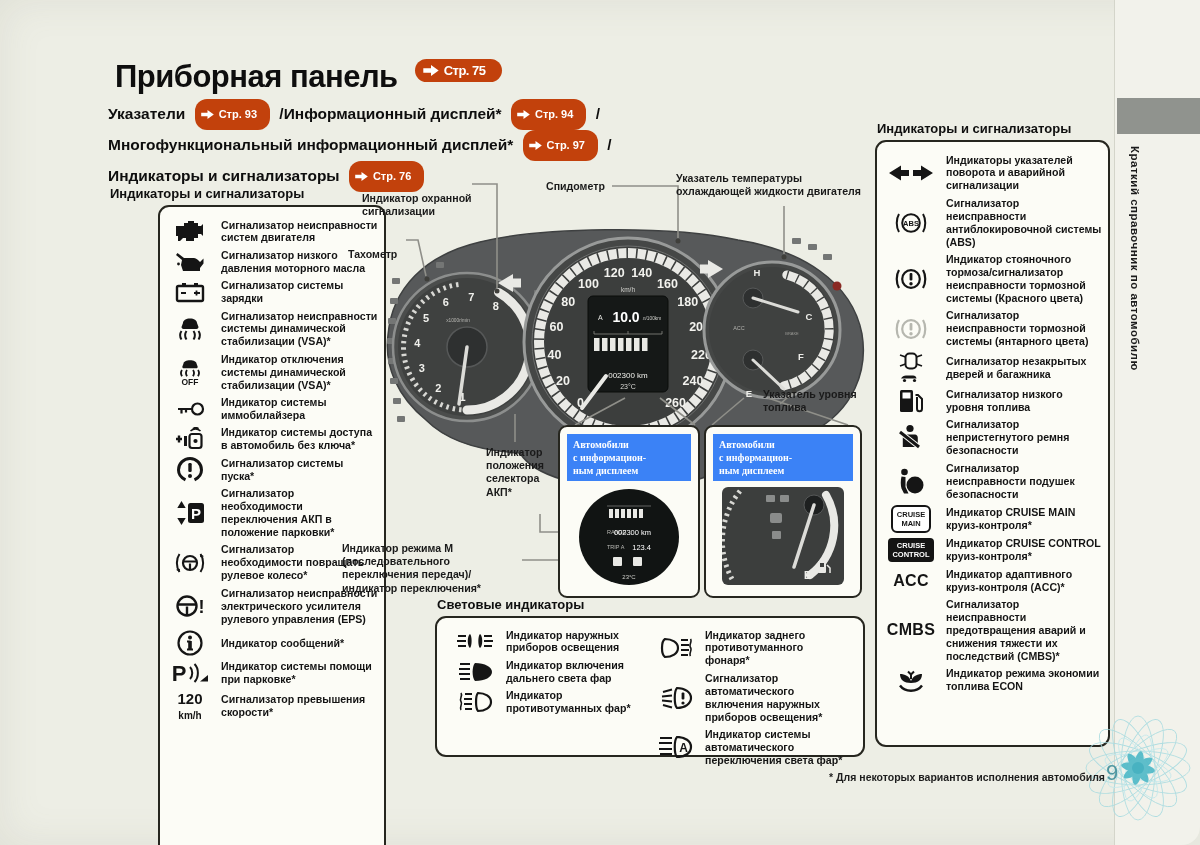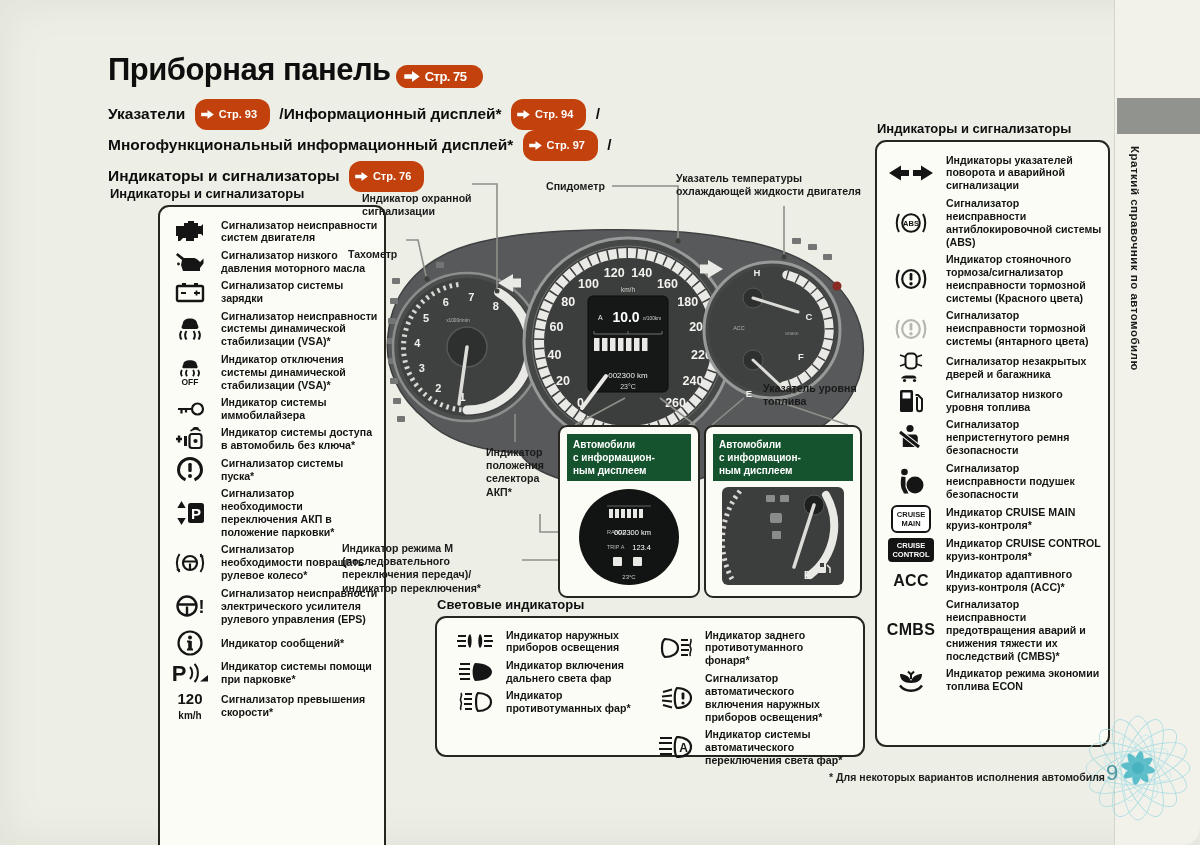--- a/index.html
+++ b/index.html
@@ -1,18 +1,18 @@
 <!DOCTYPE html>
 <html><head>
 <meta charset="utf-8">
 <style>
   html,body{margin:0;padding:0;background:#e7e8df;font-family:"Liberation Sans",sans-serif;}
   .page{position:relative;width:1200px;height:845px;background:#edeee5;overflow:hidden;border-radius:0 0 18px 0;box-shadow:inset 0 0 40px rgba(120,120,110,.12);}
   
-  .title{position:absolute;left:108px;top:52px;font-size:31px;font-weight:bold;color:#0e0e0e;letter-spacing:-.5px;display:flex;align-items:flex-end;margin:0;}
+  .title{position:absolute;left:108px;top:52px;font-size:31px;font-weight:bold;color:#0e0e0e;letter-spacing:-.5px;display:flex;align-items:flex-start;gap:12px;margin:7px;}
   .subtitle{position:absolute;left:108px;top:99px;font-size:15.5px;font-weight:bold;color:#0e0e0e;line-height:27px;width:620px;}
   .pill{display:inline-flex;align-items:center;gap:5px;background:#c2410c;color:#fff;border-radius:12px;padding:2px 13px 2px 6px;font-size:11px;font-weight:bold;vertical-align:middle;margin:0 5px;white-space:nowrap;}
   .pill.big{font-size:13px;border-radius:14px;padding:4px 16px 4px 8px;}
   .pill svg{display:block;}
   
   .section-title{position:absolute;font-size:13px;font-weight:bold;color:#0f0f0f;}
   .box{position:absolute;border:2px solid #26261f;border-radius:11px;background:#fcfcf6;box-sizing:border-box;}
   .items{padding:7px 6px;}
   .item{display:flex;align-items:center;gap:7px;margin:4.5px 0;}
   .item .ic{flex:0 0 48px;display:flex;justify-content:center;}
@@ -24,21 +24,21 @@
   .badge-solid{background:#141414;color:#fff;}
   .txt-ic{text-align:center;line-height:1;color:#141414;}
   .txt-ic b{font-size:15px;display:block;}
   .txt-ic span{font-size:10px;font-weight:bold;}
   
   .diagram{position:absolute;left:340px;top:170px;width:530px;height:462px;}
   .diagram .callout{position:absolute;font-size:10.6px;font-weight:bold;line-height:1.25;color:#1a1a1a;}
   .cluster-svg{position:absolute;left:0;top:0;}
   svg text{font-family:"Liberation Sans",sans-serif;}
   .info-box{position:absolute;border:2px solid #26261f;border-radius:9px;background:#fcfcf6;box-sizing:border-box;padding:7px;}
-  .info-box .hdr{background:#14532d;color:#fff;font-size:10px;font-weight:bold;line-height:1.3;padding:4px 6px;white-space:pre-line;}
+  .info-box .hdr{background:#3b82f6;color:#fff;font-size:10px;font-weight:bold;line-height:1.3;padding:4px 6px;white-space:pre-line;font-family:Liberation Serif, serif;}
   .info-box .img{display:flex;justify-content:center;margin-top:6px;}
   
   .lights-cols{display:flex;padding:6px 14px;}
   .lights-cols>div{width:50%;}
   
   .strip{position:absolute;right:0;top:0;width:85px;height:845px;background:#f2f2eb;border-left:1px solid #d4d5ca;}
   .strip .tab{position:absolute;left:2px;right:0;top:98px;height:36px;background:#90938e;}
   .strip .vtext{position:absolute;left:14px;top:146px;writing-mode:vertical-rl;font-size:11.5px;font-weight:bold;color:#1c1c1c;letter-spacing:.5px;}
   
   .footnote{position:absolute;left:690px;top:771px;width:415px;text-align:right;font-size:10.5px;font-weight:bold;color:#1d1d1d;}
@@ -366,21 +366,21 @@
           <circle cx="444" cy="87" r="2.5"></circle>
           <circle cx="87" cy="109" r="2.5"></circle>
           <circle cx="454" cy="221" r="2.5"></circle>
       </g>
     </svg>
 
     <div class="callout" style="left:22px;top:6px;width:118px;margin-top:16px;">Индикатор охранной сигнализации</div>
     <div class="callout" style="left:206px;top:10px;width:70px;">Спидометр</div>
     <div class="callout" style="left:336px;top:2px;width:186px;">Указатель температуры охлаждающей жидкости двигателя</div>
     <div class="callout" style="left:8px;top:78px;width:60px;">Тахометр</div>
-    <div class="callout" style="left:423px;top:212px;width:96px;">Указатель уровня топлива</div>
+    <div class="callout" style="left:423px;top:218px;width:96px;">Указатель уровня топлива</div>
     <div class="callout" style="left:146px;top:276px;width:76px;">Индикатор положения селектора АКП*</div>
     <div class="callout" style="left:2px;top:372px;width:184px;">Индикатор режима M (последовательного переключения передач)/ индикатор переключения*</div>
 
     <div class="info-box" style="left:218px;top:255px;width:142px;height:173px;">
       <div class="hdr">Автомобили
 с информацион-
 ным дисплеем</div>
       <div class="img">
         <svg width="104" height="100" viewBox="0 0 104 100">
           <ellipse cx="52" cy="50" rx="50" ry="48" fill="#111413"></ellipse>

